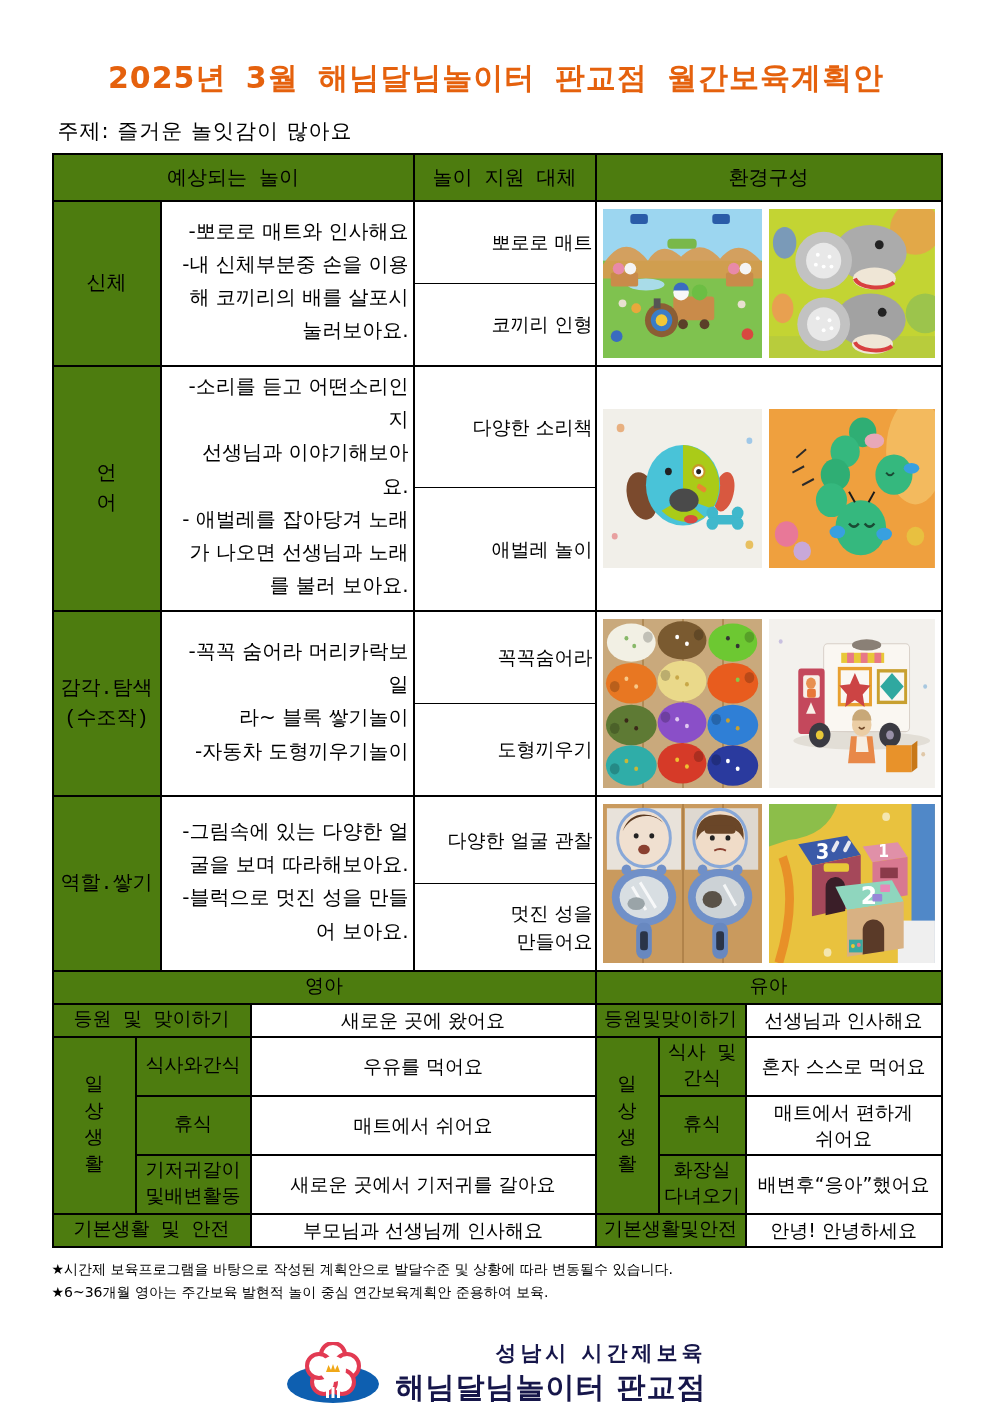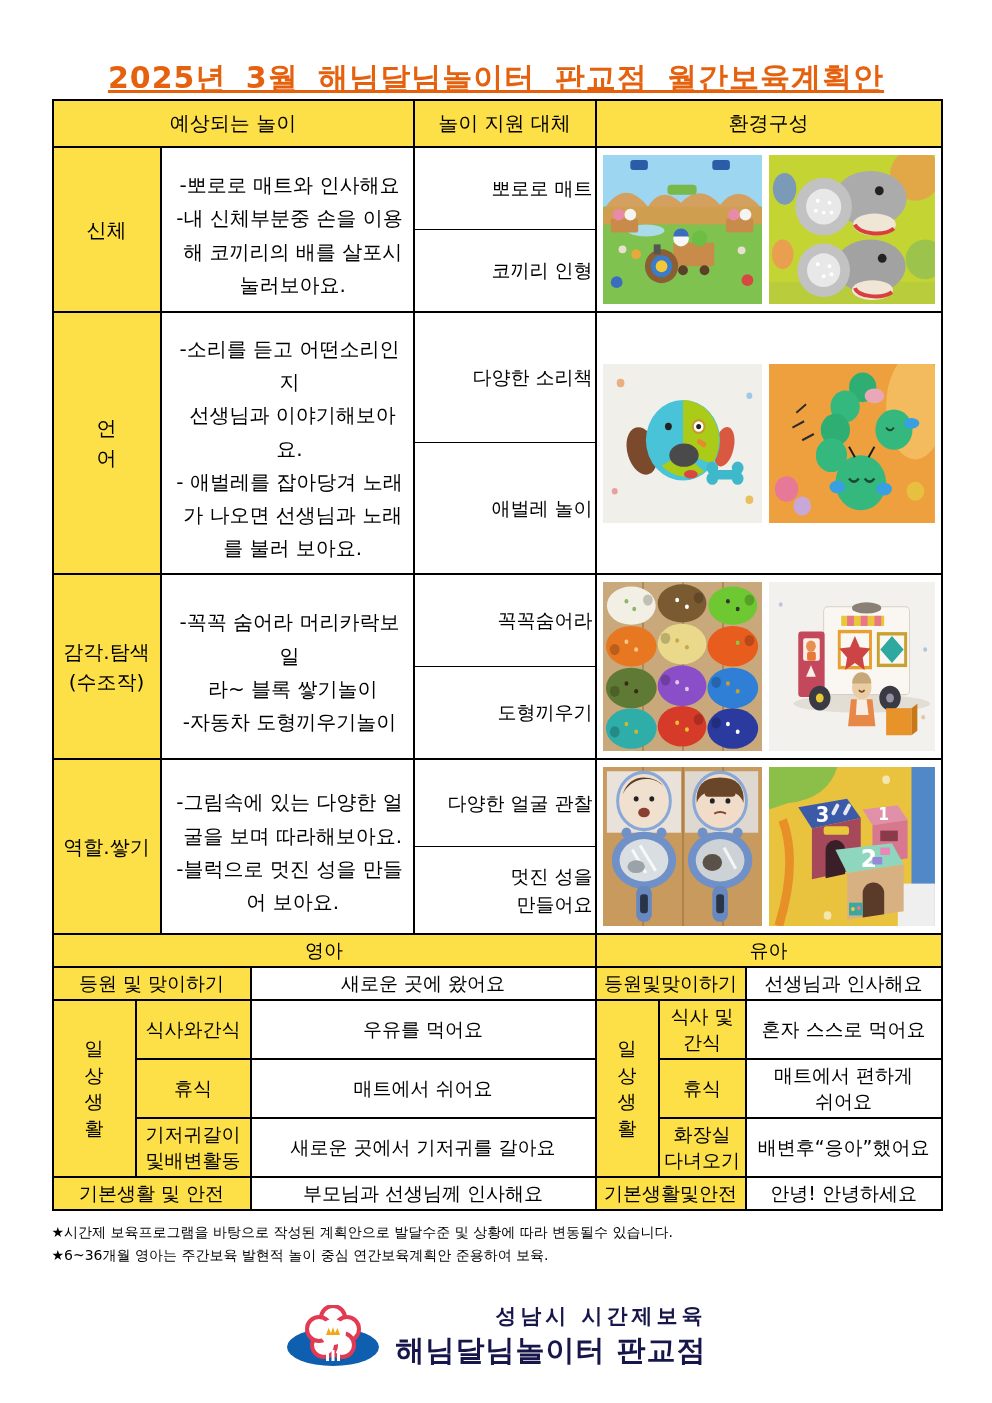--- a/index.html
+++ b/index.html
@@ -1,27 +1,27 @@
 <!DOCTYPE html>
 <html><head>
 <meta charset="utf-8">
 <style>
   html,body{margin:0;padding:0;background:#ffffff;}
   body{width:992px;min-height:1403px;font-family:"DejaVu Sans","Liberation Sans",sans-serif;color:#000;}
   .page{width:889px;margin:0 auto;padding-top:58px;}
 
-  .title{font-size:30px;font-weight:bold;text-align:center;letter-spacing:1px;word-spacing:8px;text-decoration:underline;}
+  .title{font-size:30px;font-weight:bold;text-align:center;letter-spacing:1px;word-spacing:8px;}
   .subject{font-size:21px;margin:18px 0 8px 6px;letter-spacing:1px;}
 
   table{border-collapse:collapse;table-layout:fixed;width:889px;}
   td{border:2px solid #000;text-align:center;vertical-align:middle;font-size:19px;padding:2px;overflow:hidden;}
-  .yellow{background:#fde047;}
+  .yellow{background:#4d7c0f;font-family:Liberation Mono, monospace;}
   .hdr td{height:41px;font-size:20px;}
   .cat{font-size:20px;white-space:pre-line;line-height:1.5;}
-  .desc{text-align:center;white-space:pre-wrap;font-size:20px;line-height:1.66;padding:20px 4px 8px 9px;letter-spacing:0px;}
+  .desc{text-align:right;white-space:pre-wrap;font-size:20px;line-height:1.66;padding:3px 4px 8px 9px;letter-spacing:0px;}
   .sup{font-size:19px;white-space:pre-line;line-height:1.5;text-align:right;}
   .subtop{border-bottom-width:1px;}
   .subbot{border-top-width:1px;}
   .photocell{padding:6px;}
   .photos{display:flex;gap:7px;justify-content:center;align-items:center;}
   .photos svg{display:block;}
 
   .bottom-table{margin-top:-2px;}
   .bottom-table td{white-space:pre-line;line-height:1.4;}
   .sect{height:24px;font-size:20px;}
@@ -34,20 +34,21 @@
   .logo-text{color:#16164A;}
   .logo-line1{font-size:21px;font-weight:bold;letter-spacing:4px;text-align:right;}
   .logo-line2{font-size:29px;font-weight:bold;letter-spacing:1px;margin-top:1px;}
 </style>
 </head>
 <body>
 
 <div class="page">
 
   <div class="title" style="color:#E5610D;">2025년 3월 해님달님놀이터 판교점 월간보육계획안</div>
+  <div class="subject">주제: 즐거운 놀잇감이 많아요</div>
 
   <table class="main-table">
     <colgroup>
         <col style="width:108px">
         <col style="width:253px">
         <col style="width:182px">
         <col style="width:346px">
       </colgroup>
     <tbody>
         <tr class="hdr">

